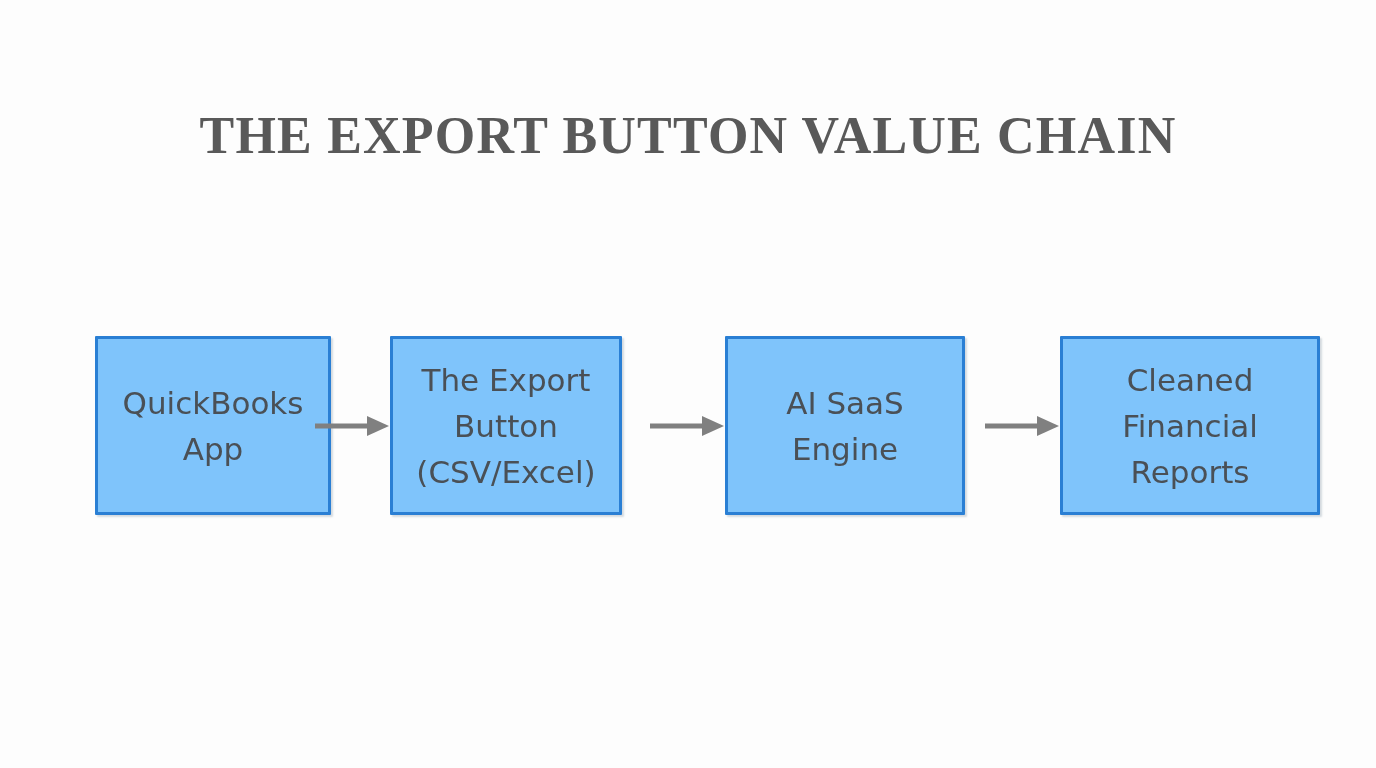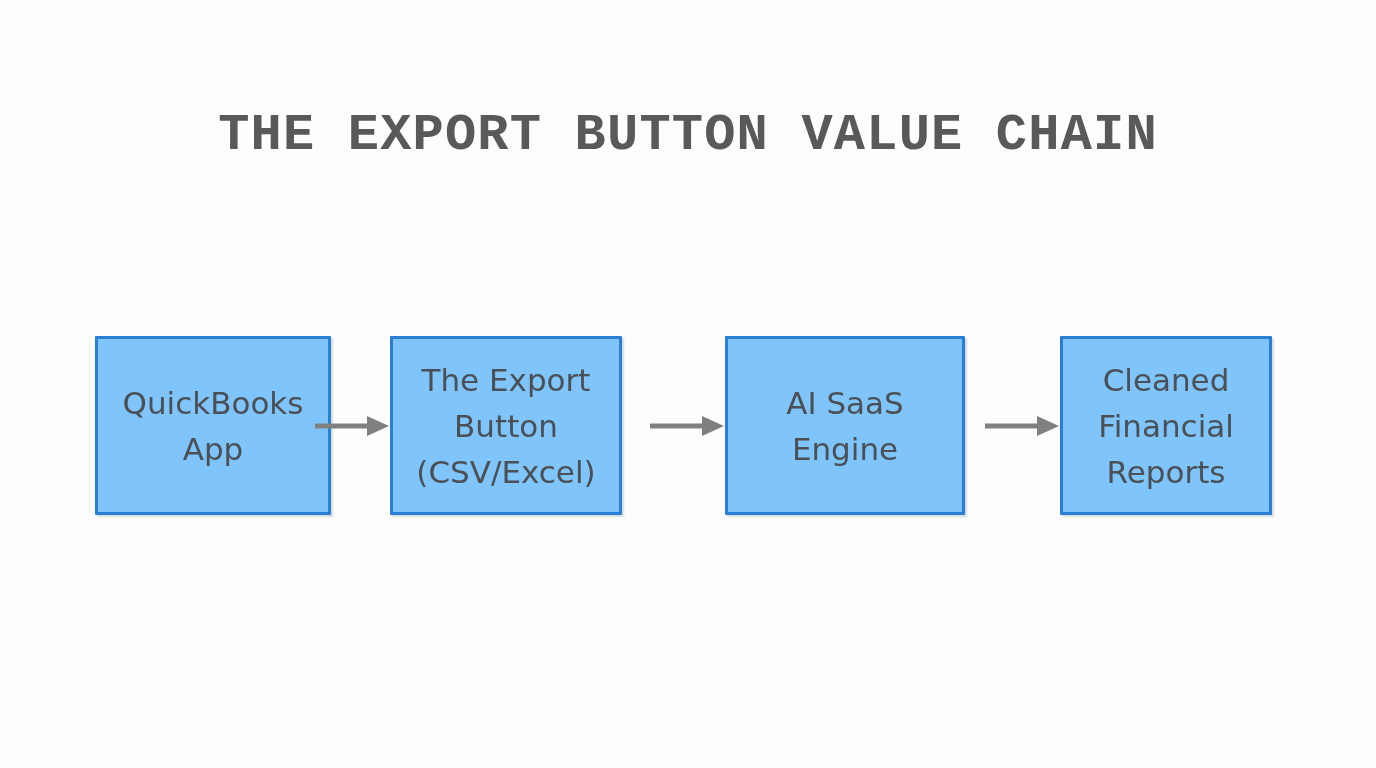--- a/index.html
+++ b/index.html
@@ -22,21 +22,21 @@
     width: 1376px;
     height: 768px;
   }
 
   #diagram-title {
     position: absolute;
     left: 0;
     top: 104px;
     width: 1376px;
     text-align: center;
-    font-family: Liberation Mono, monospace;
+    font-family: Liberation Serif, serif;
     font-size: 52px;
     font-weight: bold;
     letter-spacing: 1.2px;
     color: #595959;
     line-height: 64px;
     white-space: nowrap;
   }
 
   #flow-row {
     position: absolute;
@@ -67,21 +67,21 @@
     font-weight: normal;
     line-height: 46px;
     color: #4a5056;
     padding: 0 8px;
     white-space: pre-line;
   }
 
   #node-1 { left: 55px;   width: 236px; margin-left: 40px; }
   #node-2 { left: 390px;  width: 232px; }
   #node-3 { left: 725px;  width: 240px; }
-  #node-4 { left: 1060px; width: 212px; }
+  #node-4 { left: 1060px; width: 260px; }
 
   .flow-arrow {
     position: absolute;
     top: 76px;
     height: 28px;
     width: 75px;
   }
   #arrow-1 { left: 315px; }
   #arrow-2 { left: 650px; }
   #arrow-3 { left: 985px; }

